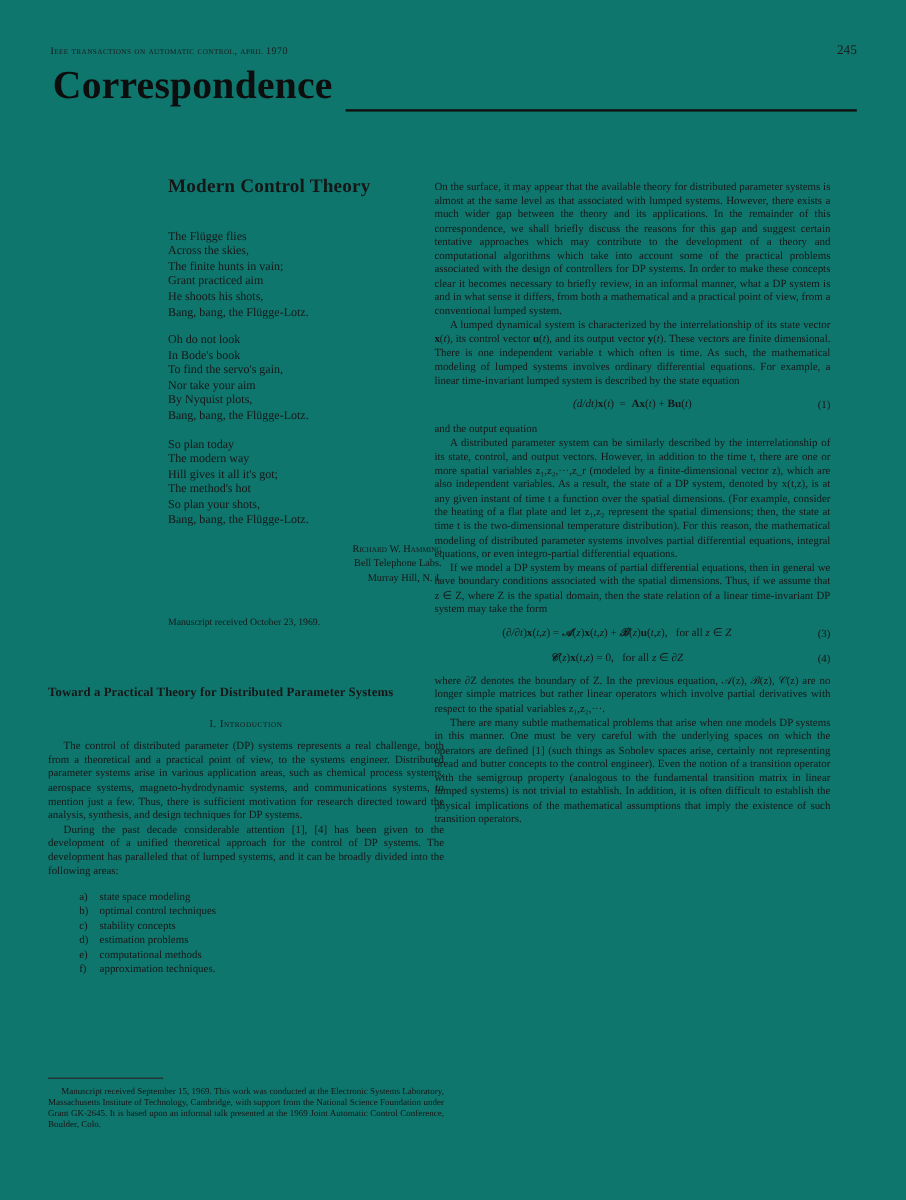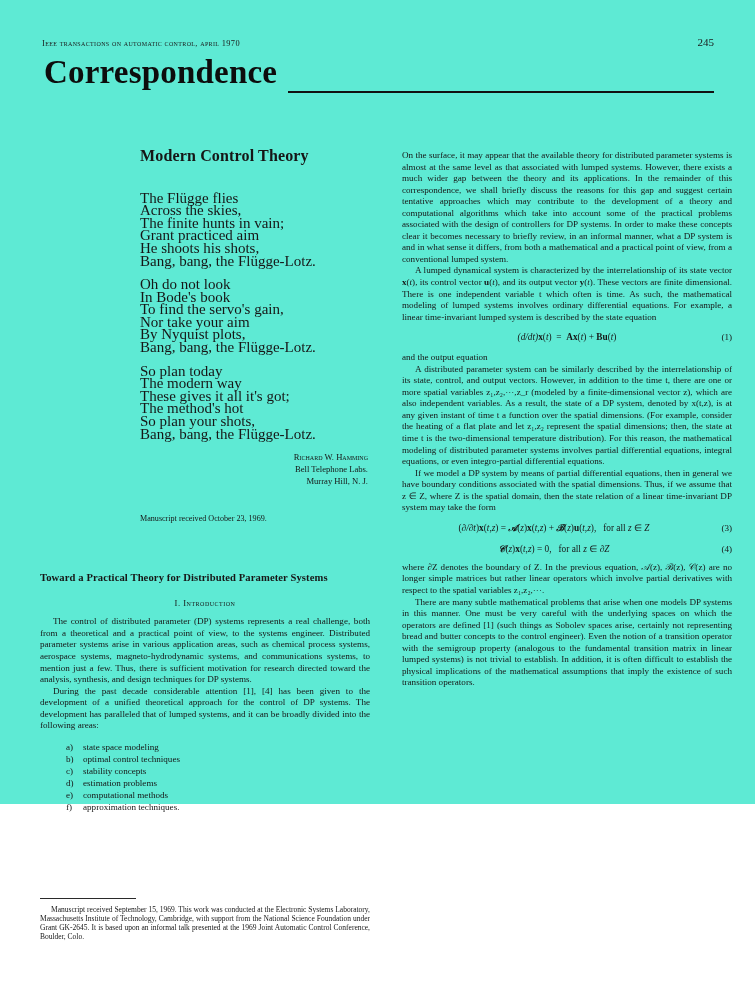--- a/index.html
+++ b/index.html
@@ -12,22 +12,22 @@
     height: 1000px;
     font-family: "Liberation Serif", serif;
     color: #111111;
     position: relative;
     overflow: hidden;
   }
   .page {
     position: absolute;
     left: 0; top: 0;
     width: 755px;
-    height: 804px;
-    background: #5eead4;
+    height: 1000px;
+    background: #0f766e;
   }
 
   
   .runhead {
     position: absolute;
     left: 42px;
     top: 36px;
     width: 672px;
     display: flex;
     justify-content: space-between;
@@ -78,21 +78,21 @@
   .col {
     position: absolute;
     top: 150px;
     width: 330px;
     font-size: 9.1px;
     line-height: 11.55px;
     text-align: justify;
     color: #161616;
   }
   .col-left  { left: 40px; }
-  .col-right { left: 402px; }
+  .col-right { left: 362px; }
 
   p {
     margin: 0;
     text-indent: 13px;
   }
   p.noindent { text-indent: 0; }
 
   
   .poem-wrap {
     margin-left: 96px;
@@ -100,21 +100,21 @@
   }
   .poem-title {
     font-size: 16px;
     font-weight: bold;
     text-align: left;
     margin: 0 0 30px 4px;
     letter-spacing: 0.15px;
   }
   .stanza {
     margin: 0 0 11px 4px;
-    font-size: 15px;
+    font-size: 10px;
     line-height: 12.6px;
     text-align: left;
   }
   .stanza div { white-space: nowrap; }
   .byline {
     text-align: right;
     font-size: 8.6px;
     line-height: 12px;
     margin-top: 9px;
     margin-right: 2px;
@@ -243,21 +243,21 @@
         <div>In Bode's book</div>
         <div>To find the servo's gain,</div>
         <div>Nor take your aim</div>
         <div>By Nyquist plots,</div>
         <div>Bang, bang, the Flügge-Lotz.</div>
       </div>
 
       <div class="stanza">
         <div>So plan today</div>
         <div>The modern way</div>
-        <div>These gives it all it's got;</div>
+        <div>Hill gives it all it's got;</div>
         <div>The method's hot</div>
         <div>So plan your shots,</div>
         <div>Bang, bang, the Flügge-Lotz.</div>
       </div>
 
       <div class="byline">
         <div class="sc">Richard W. Hamming</div>
         <div>Bell Telephone Labs.</div>
         <div>Murray Hill, N. J.</div>
       </div>

